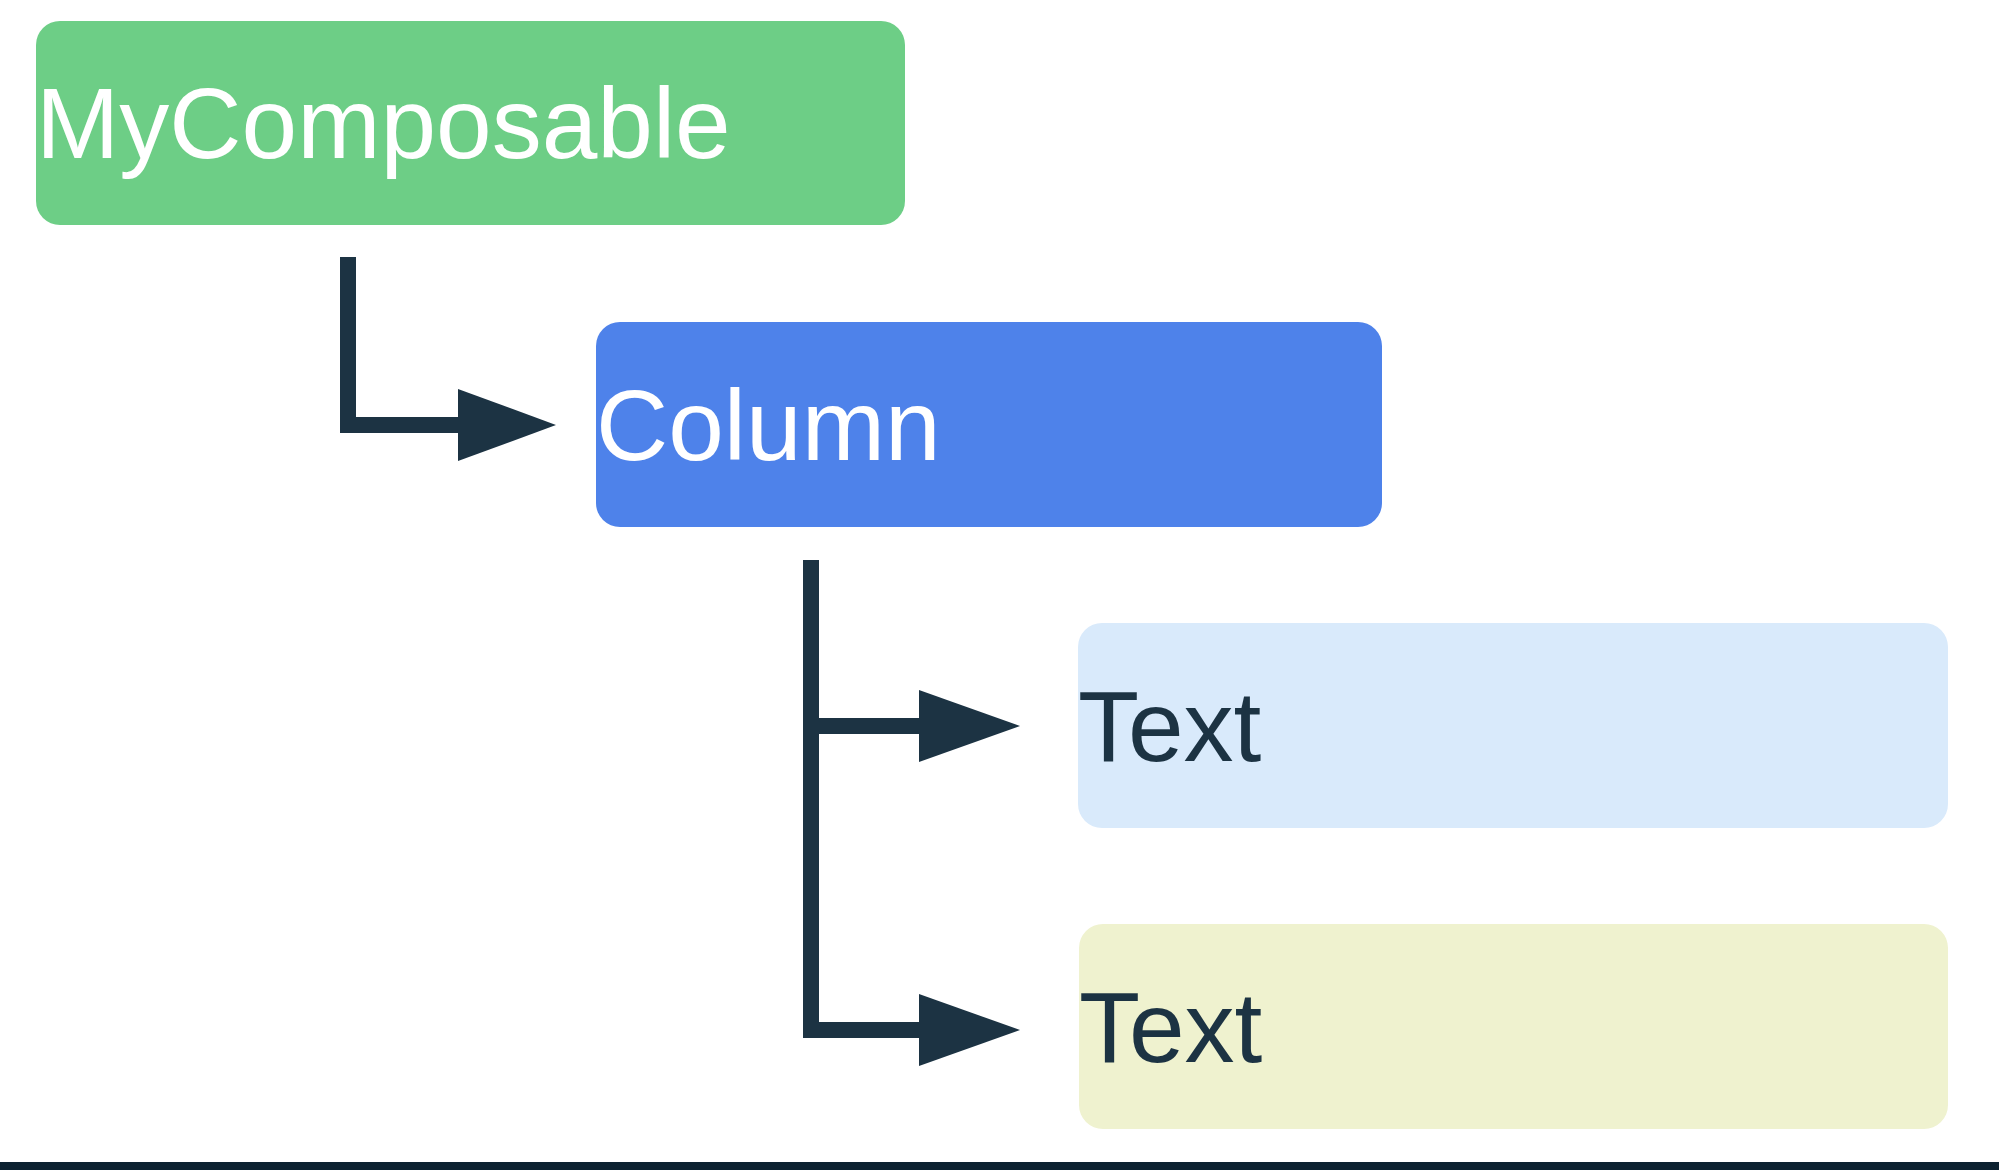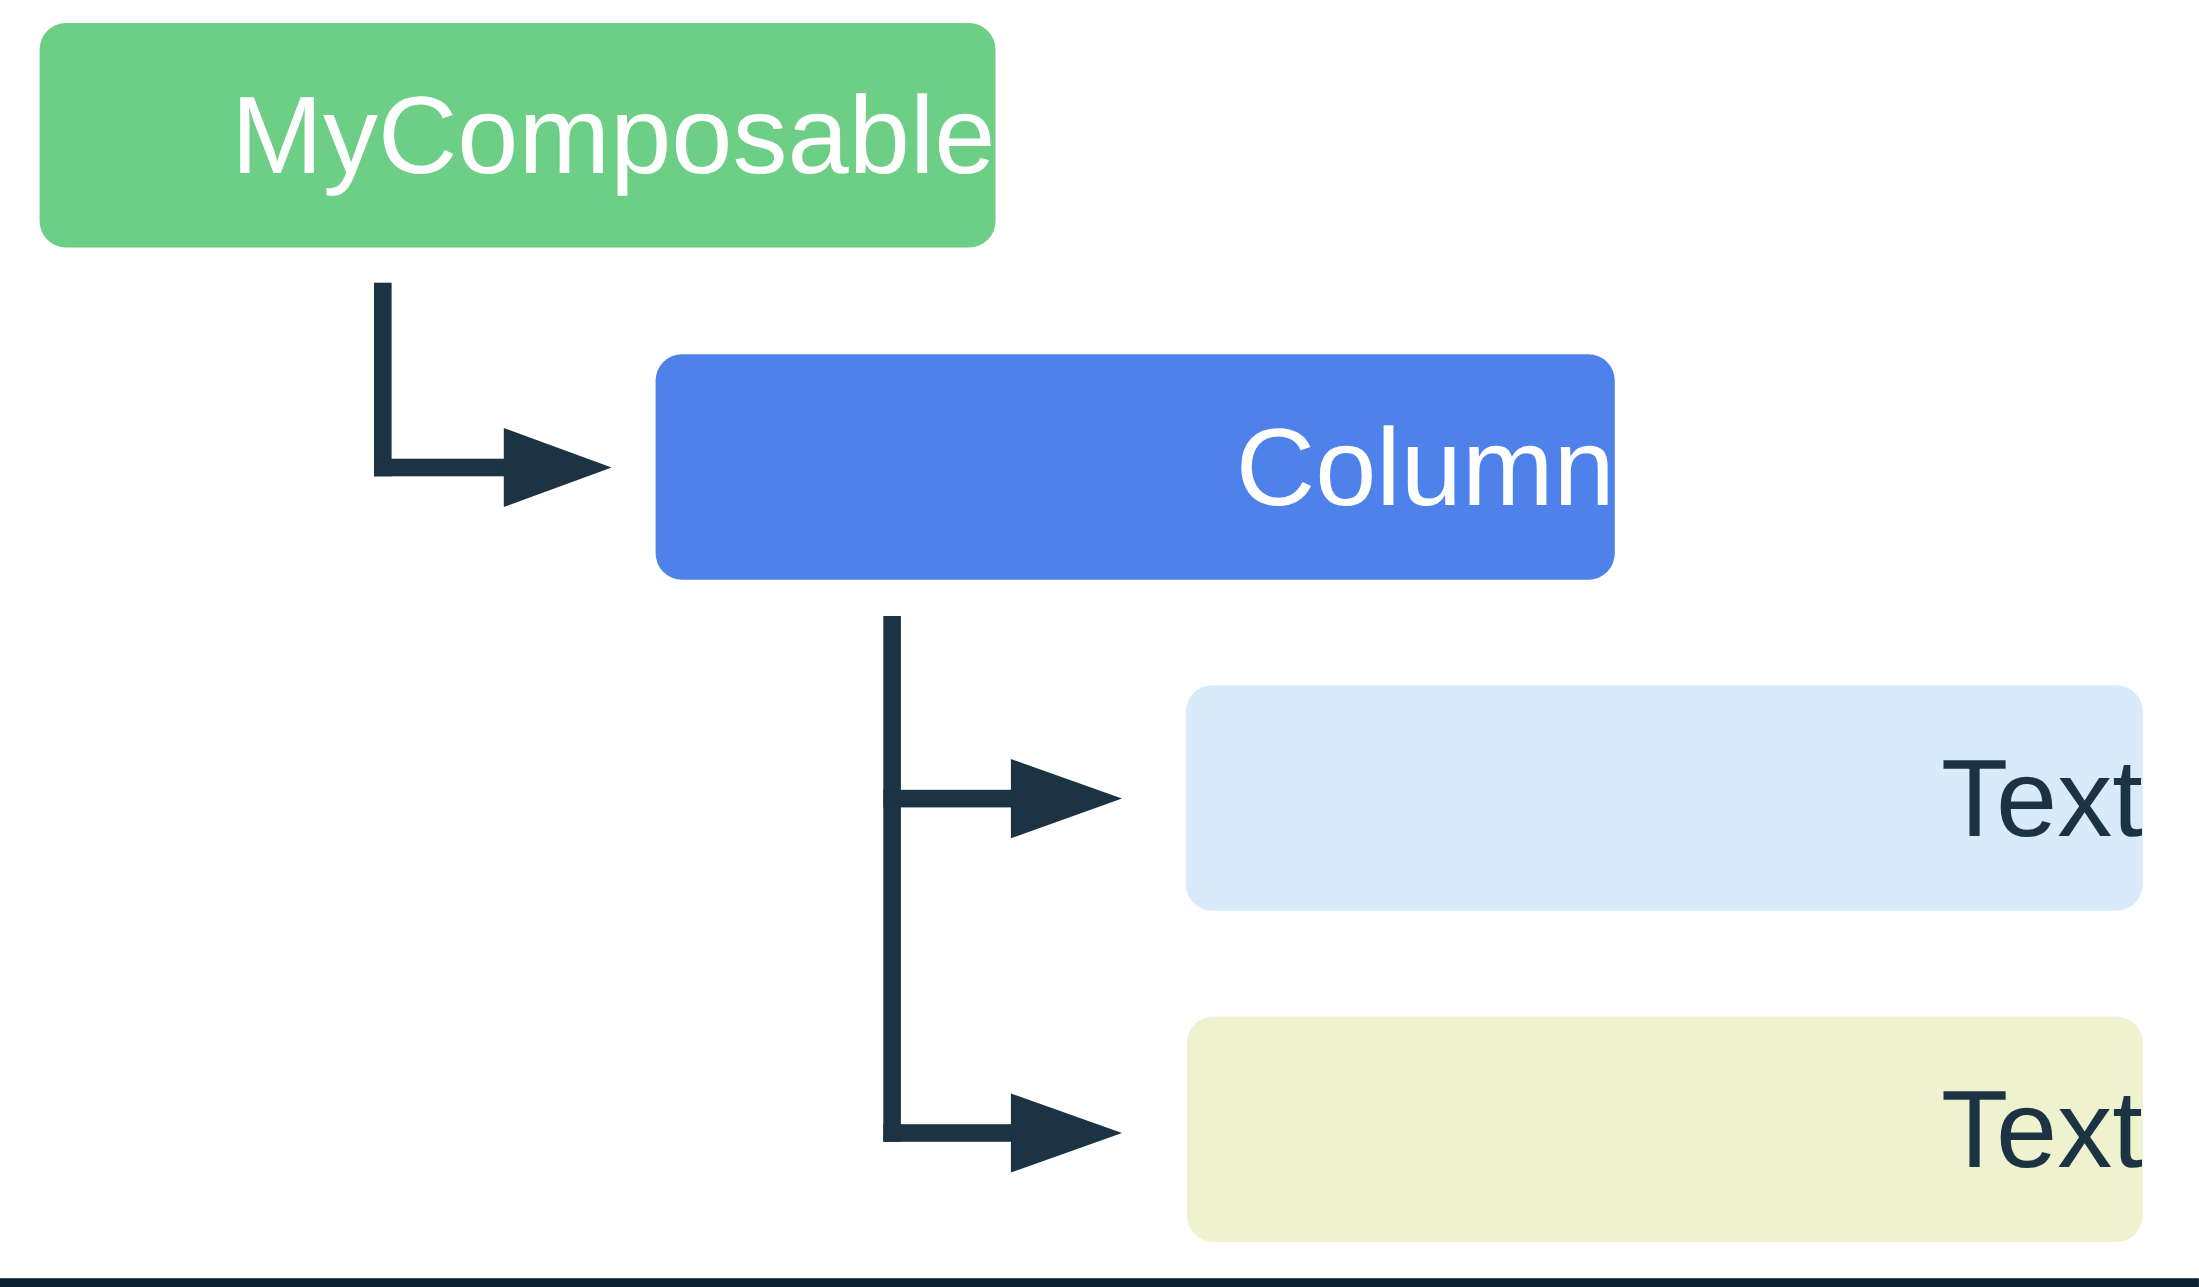--- a/index.html
+++ b/index.html
@@ -21,34 +21,34 @@
     top: 0;
     width: 1999px;
     height: 1170px;
     display: block;
   }
   .node {
     position: absolute;
     border-radius: 24px;
     display: flex;
     align-items: center;
-    justify-content: flex-end;
+    justify-content: flex-start;
   }
   .node span {
     font-size: 100px;
     line-height: 1;
     white-space: nowrap;
   }
   .node-root {
     left: 36px;  top: 21px;  width: 869px; height: 204px;
     background: var(--node-green, #6dce86);
     color: var(--text-on-dark, #ffffff);
   }
   .node-column {
-    left: 596px; top: 322px; width: 872px; height: 205px;
+    left: 596px; top: 322px; width: 786px; height: 205px;
     background: var(--node-blue, #4e82ea);
     color: var(--text-on-dark, #ffffff);
   }
   .node-text1 {
     left: 1078px; top: 623px; width: 870px; height: 205px;
     background: var(--node-light-blue, #d9eafb);
     color: var(--text-on-light, #1c3343);
   }
   .node-text2 {
     left: 1079px; top: 924px; width: 869px; height: 205px;

